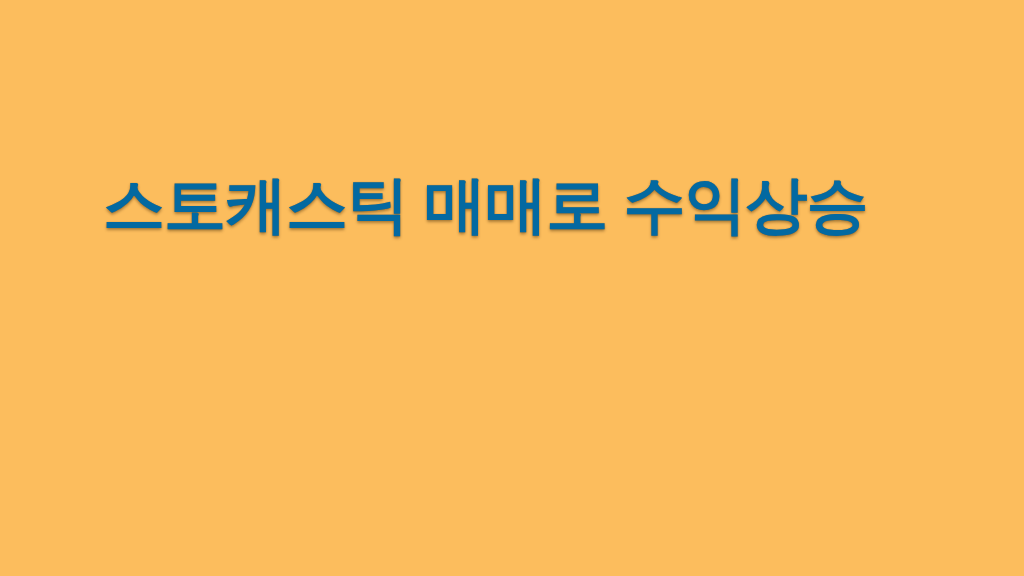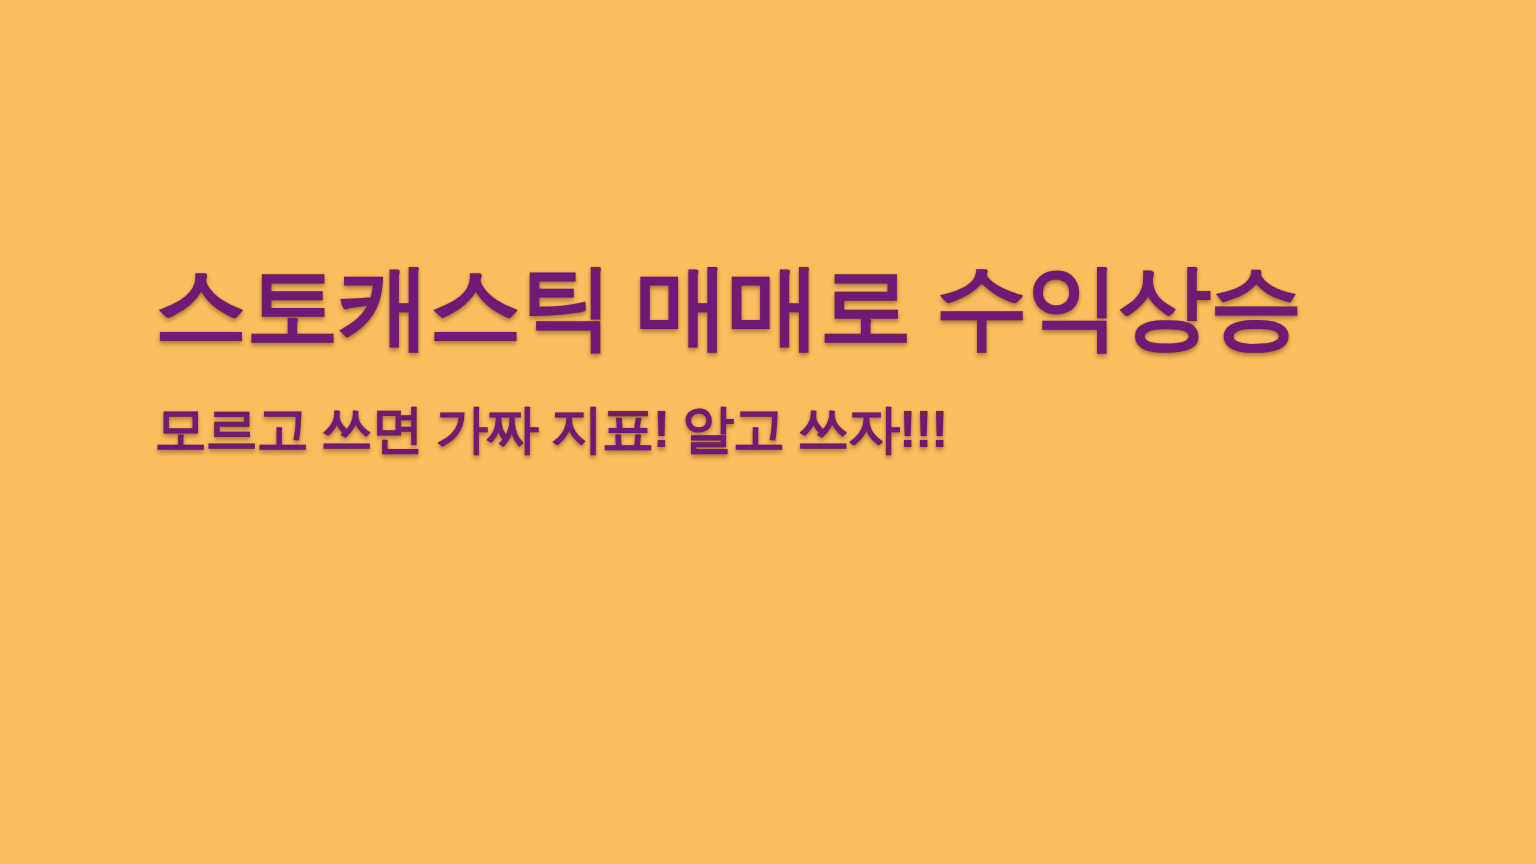--- a/index.html
+++ b/index.html
@@ -25,21 +25,21 @@
   }
 
   #text-block {
     position: absolute;
     left: 103px;
     top: 166px;
     width: 860px;
   }
 
   .line {
-    color: #701a75;
+    color: #0369a1;
     font-weight: 700;
     white-space: nowrap;
     letter-spacing: -0.5px;
     text-shadow:
       0 2px 3px rgba(60, 34, 0, 0.40),
       0 0 1px rgba(40, 22, 0, 0.35);
   }
 
   #headline-korean {
     font-size: 62px;
@@ -67,17 +67,16 @@
 </head>
 <body>
 
 <div id="slide">
 
   <div id="text-block">
 
     <div class="line" id="headline-korean">스토캐스틱 매매로 수익상승</div>
 
 
-    <div class="line" id="subheadline">모르고 쓰면 가짜 지표! 알고 쓰자!!!</div>
 
   </div>
 
 </div>
 
 </body></html>

